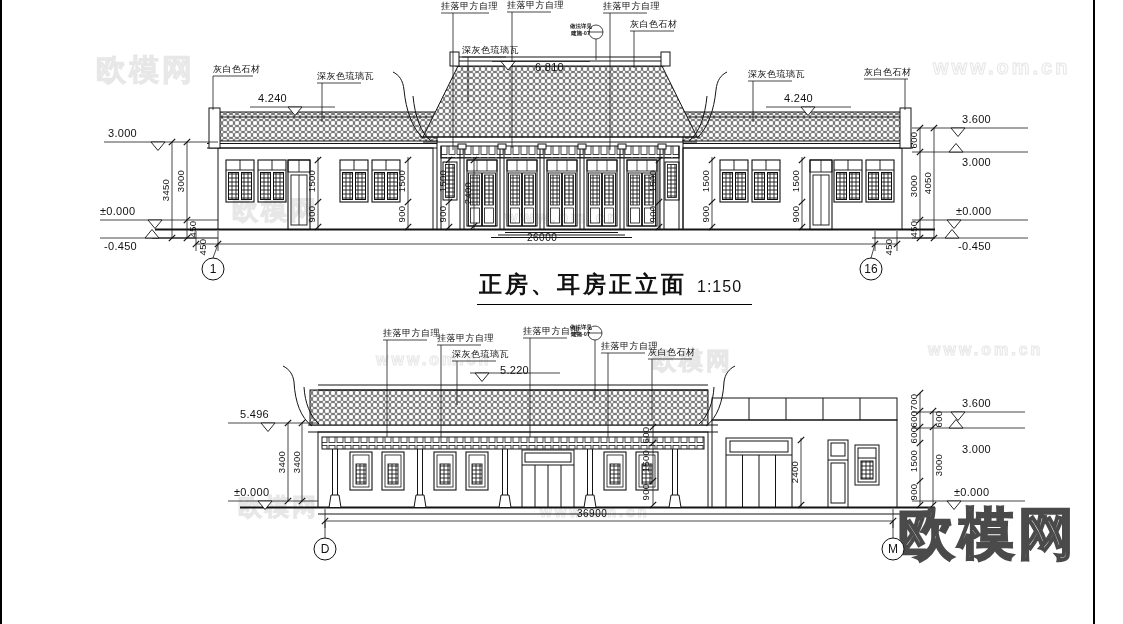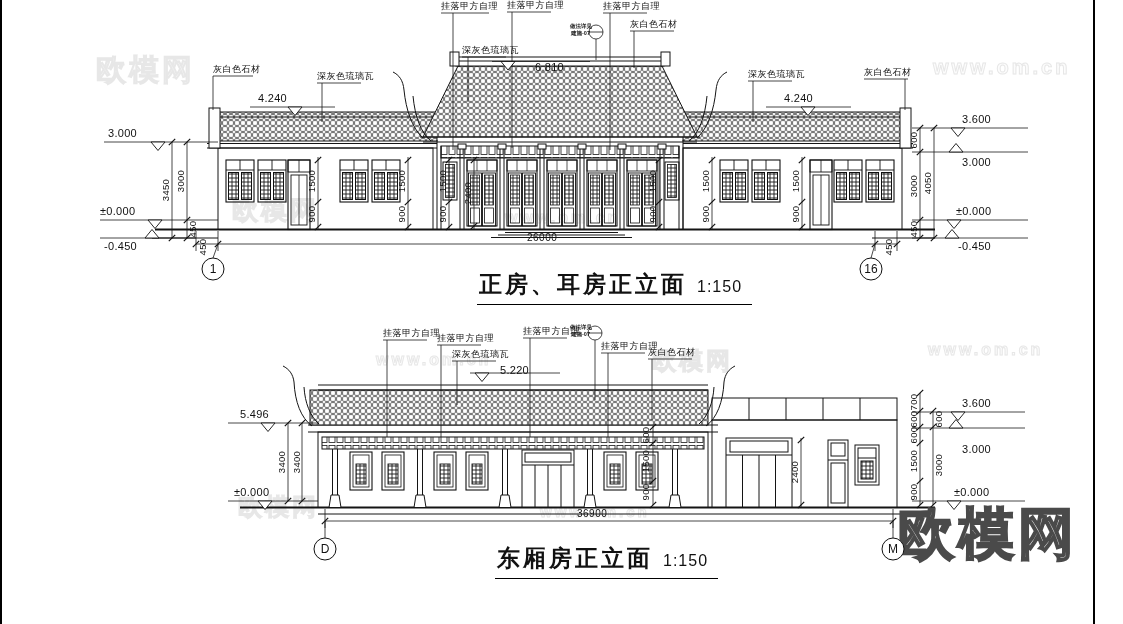--- a/index.html
+++ b/index.html
@@ -478,19 +478,16 @@
       <span class="ann vdim" style="left: 646px; top: 492px;">900</span>
       <span class="ann vdim" style="left: 795px; top: 472px;">2400</span>
       <span class="ann dim" style="left: 577px; top: 509px;">36900</span>
       <span class="ann bub" style="left: 325px; top: 549px;">D</span>
       <span class="ann bub" style="left: 893px; top: 549px;">M</span>
     </div>
 
   <div class="title" style="left:437px;top:269px;">
     <span class="t-cn">正房、耳房正立面</span><span class="t-sc">1:150</span>
   </div>
-  <div class="title" style="left:455px;top:543px;">
-    <span class="t-cn">东厢房正立面</span><span class="t-sc">1:150</span>
-  </div>
 
   <div class="edge left"></div>
   <div class="edge right"></div>
 </div>
 
 </body></html>

